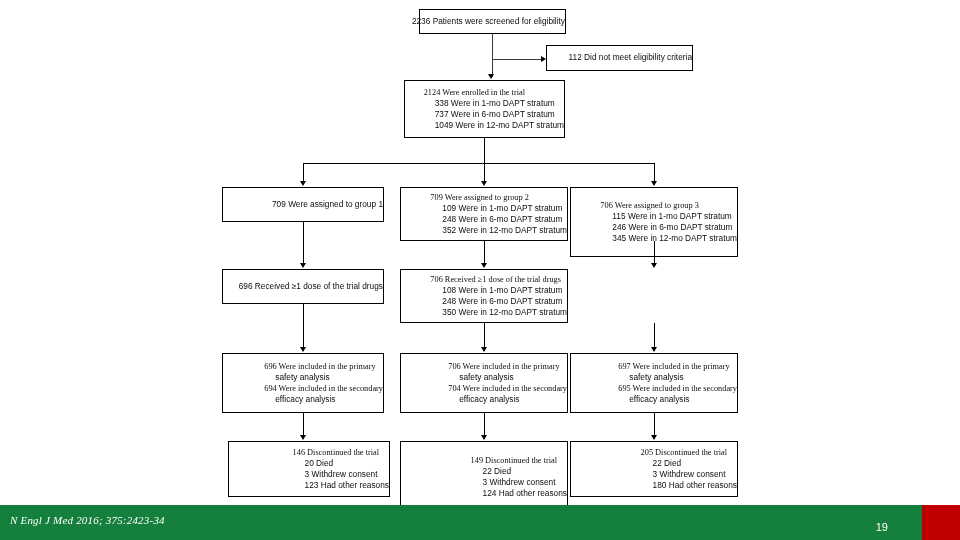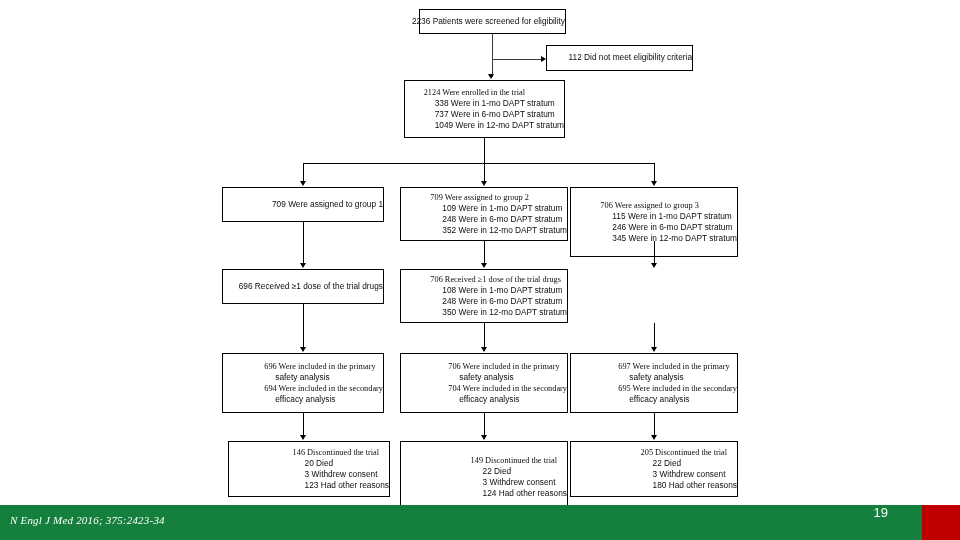--- a/index.html
+++ b/index.html
@@ -116,23 +116,23 @@
     color: #ffffff;
     font-family: "Liberation Serif", serif;
     font-style: italic;
     font-size: 11px;
     letter-spacing: 0.2px;
     white-space: nowrap;
   }
   #footer-page {
     position: absolute;
     right: 72px;
-    top: 0;
+    top: 16px;
     color: #ffffff;
-    font-size: 13px;
+    font-size: 11px;
   }
 </style>
 </head>
 <body>
 
 <div id="slide">
 
   <div id="flow">
 
     <div class="node center" style="left:419px; top:9px; width:147px; height:25px;">

